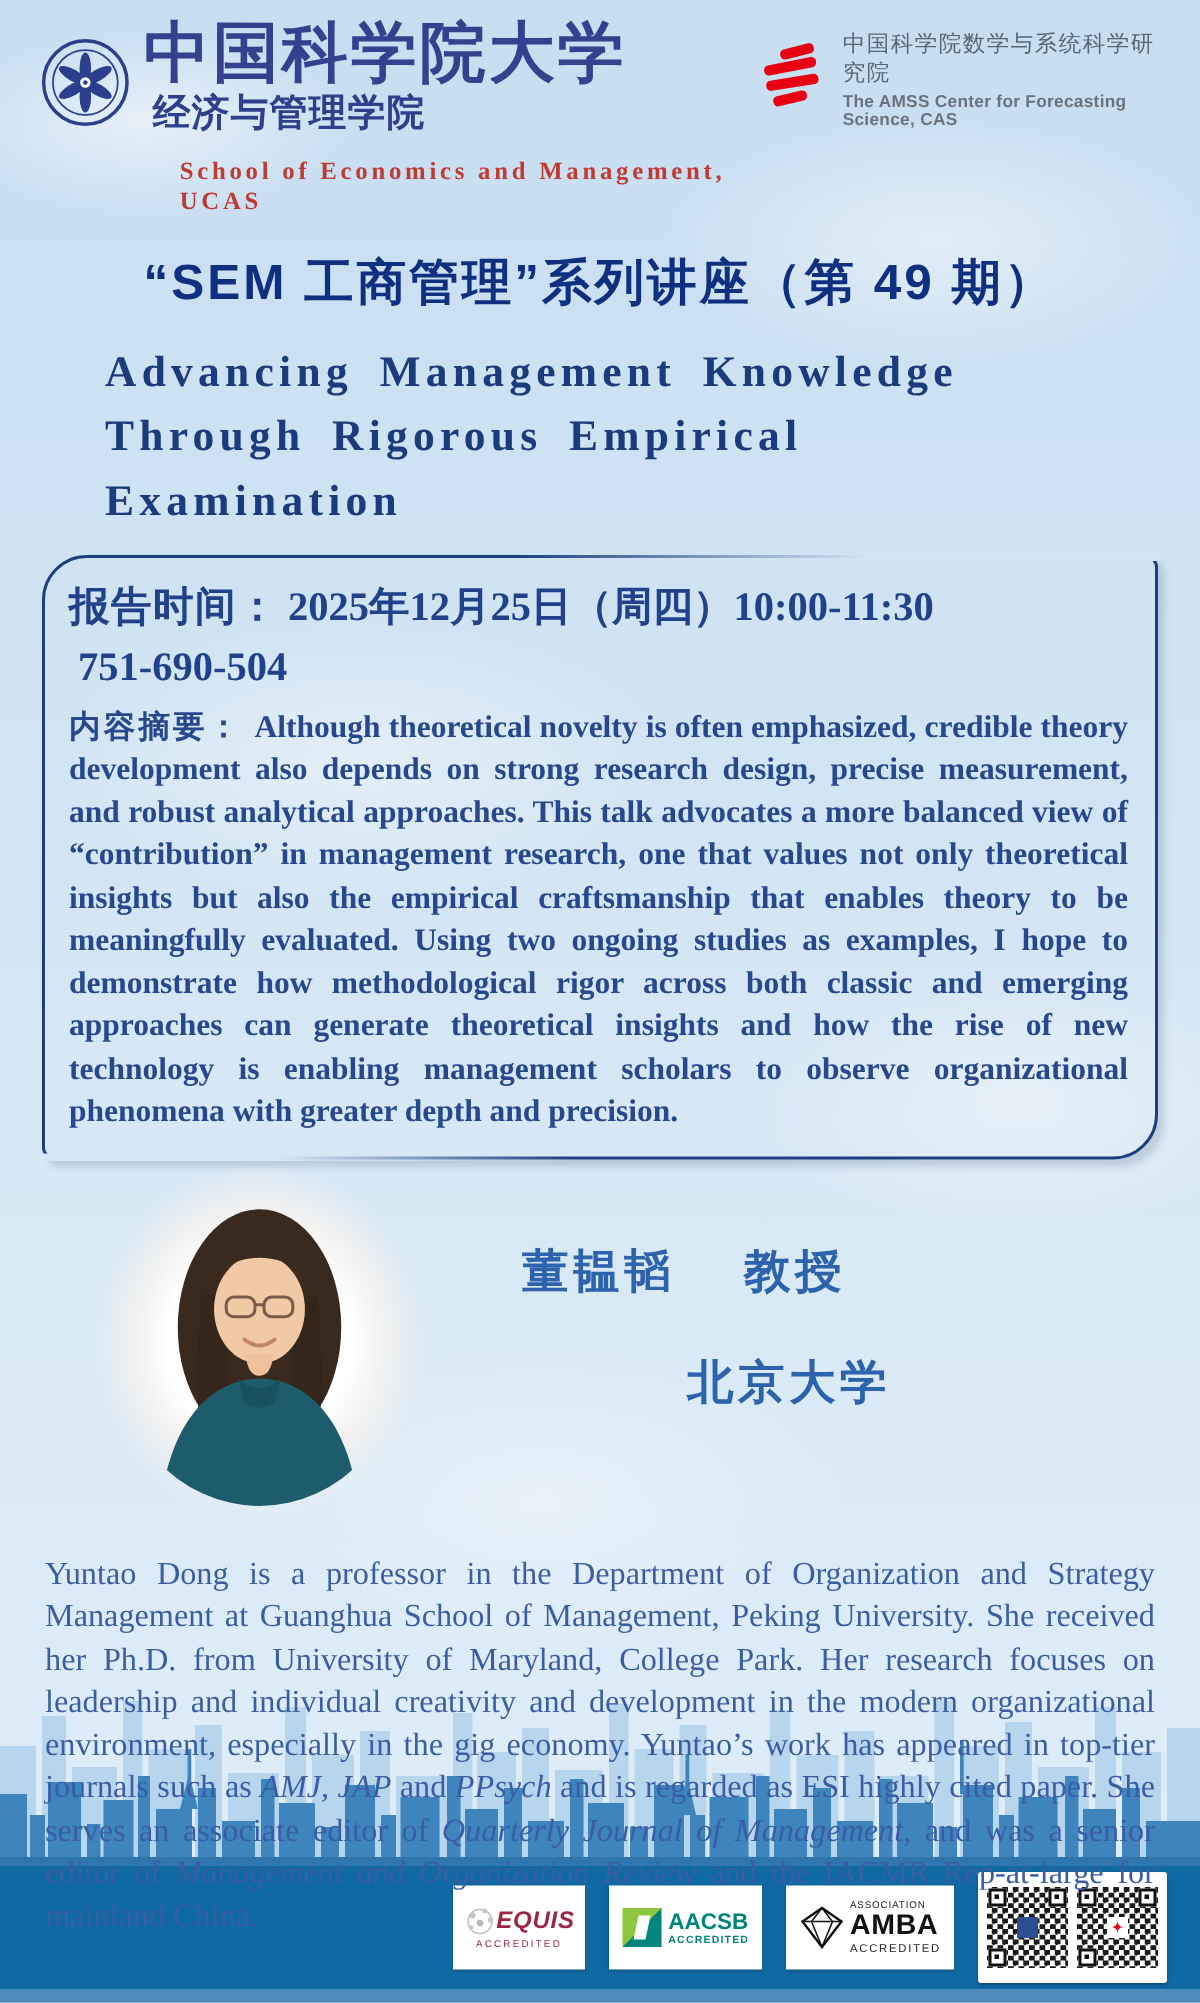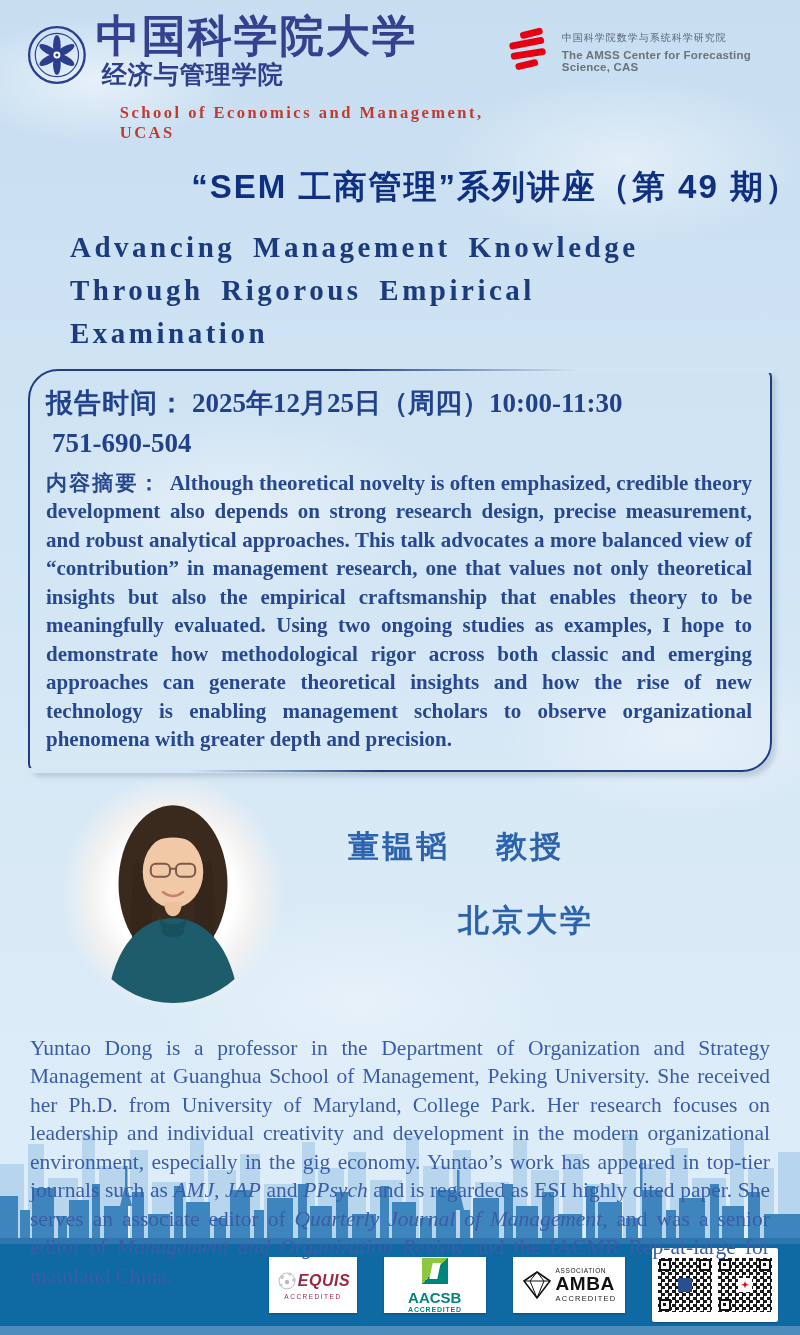--- a/index.html
+++ b/index.html
@@ -19,26 +19,26 @@
   .header{display:flex;justify-content:space-between;align-items:flex-start;padding:14px 26px 0 26px;}
   .hleft{display:flex;align-items:flex-start;}
   .emblem{width:78px;height:78px;margin-top:2px;}
   .hleft-text{margin-left:8px;}
   .uni-name{font-family:"DejaVu Serif", serif;font-weight:700;font-size:44px;line-height:1.0;color:#33418f;letter-spacing:2px;transform:skewX(-4deg);}
   .school-cn{display:inline-block;font-family:"Liberation Sans", sans-serif;font-weight:700;font-size:25px;color:#2e3f8c;vertical-align:10px;margin-left:6px;letter-spacing:1px;}
   .school-en{font-family:"Liberation Serif", serif;font-weight:700;font-size:16.5px;color:#c03a30;letter-spacing:2.5px;margin-top:6px;margin-left:24px;}
   .hright{display:flex;align-items:center;margin-top:6px;}
   .amss-mark{width:62px;height:64px;margin-right:10px;}
   .hright-text{display:flex;flex-direction:column;}
-  .inst-line{font-family:"Liberation Sans", sans-serif;font-size:10px;color:#5a6672;letter-spacing:1px;}
+  .inst-line{font-family:"Liberation Sans", sans-serif;font-size:15px;color:#5a6672;letter-spacing:1px;}
   .center-line{font-family:"Liberation Sans", sans-serif;font-weight:700;font-size:24px;color:#3c454e;letter-spacing:7px;margin-top:3px;}
   .center-en{font-family:"Liberation Sans", sans-serif;font-weight:700;font-size:11.5px;color:#6a737c;margin-top:4px;letter-spacing:0.2px;}
 
   
-  .series-title{margin-top:22px;text-align:right;font-family:"Liberation Sans", sans-serif;font-weight:700;font-size:33px;color:#0f2f80;letter-spacing:2px;}
+  .series-title{margin-top:22px;text-align:center;font-family:"Liberation Sans", sans-serif;font-weight:700;font-size:33px;color:#0f2f80;letter-spacing:2px;}
   .talk-title{width:660px;margin:16px auto 0 auto;text-align:left;font-family:"Liberation Serif", serif;font-weight:700;font-size:29px;line-height:1.48;color:#1b3b7c;letter-spacing:3.5px;word-spacing:7px;}
 
   
   .info-box{
     position:relative;margin:14px 28px 0 28px;padding:12px 18px 16px 16px;
     border:2px solid #1e3e7f;border-radius:30px 8px 30px 8px;
     box-shadow:4px 5px 5px rgba(130,150,170,.35);
   }
   .info-box::before{content:"";position:absolute;top:-3px;right:-3px;width:58%;height:5px;
     background:linear-gradient(to right, rgba(214,231,245,0), #d2e5f4 55%);}
@@ -64,27 +64,27 @@
 
   
   .bio{margin:12px 30px 0 30px;text-align:justify;font-family:"Liberation Serif", serif;font-size:21.5px;line-height:28.5px;color:#3a5da6;position:relative;z-index:3;}
   .bio .it{font-style:italic;}
 
   
   .bottom{position:absolute;left:0;bottom:0;width:800px;z-index:1;}
   .skyline{display:block;width:800px;height:120px;}
   .band{position:relative;width:800px;height:82px;background:#0f69a2;margin-top:-2px;}
   .band-strip{width:800px;height:9px;background:#4d8cbb;}
-  .logo-row{position:absolute;right:22px;top:0;height:82px;display:flex;align-items:center;gap:27px;}
+  .logo-row{position:absolute;right:22px;top:0;height:82px;display:flex;align-items:center;gap:16px;}
   .accr-box{background:#ffffff;height:56px;display:flex;flex-direction:column;align-items:center;justify-content:center;padding:0 8px;box-shadow:0 1px 2px rgba(0,0,0,.25);}
   .equis-box{width:72px;}
   .equis-top{display:flex;align-items:center;}
   .equis-name{font-family:"Liberation Sans", sans-serif;font-style:italic;font-weight:700;font-size:16px;color:#9b2743;letter-spacing:.5px;}
   .equis-sub{font-family:"Liberation Sans", sans-serif;font-size:6.5px;color:#9b2743;letter-spacing:1.5px;margin-top:1px;}
-  .aacsb-box{width:86px;flex-direction:column;gap:5px;}
+  .aacsb-box{width:86px;flex-direction:row;gap:5px;}
   .aacsb-sq{width:26px;height:26px;background:linear-gradient(135deg,#8dc63f 0 50%,#00857d 50% 100%);position:relative;}
   .aacsb-sq::after{content:"";position:absolute;left:9px;top:5px;width:8px;height:16px;background:#ffffff;transform:skewX(-12deg);}
   .aacsb-texts{display:flex;flex-direction:column;}
   .aacsb-name{font-family:"Liberation Sans", sans-serif;font-weight:700;font-size:15px;color:#00857d;}
   .aacsb-sub{font-family:"Liberation Sans", sans-serif;font-weight:700;font-size:7px;color:#00857d;letter-spacing:.8px;}
   .amba-box{width:96px;flex-direction:row;gap:4px;}
   .amba-texts{display:flex;flex-direction:column;line-height:1;}
   .amba-sup{font-family:"Liberation Sans", sans-serif;font-size:6.5px;color:#222;letter-spacing:.6px;}
   .amba-name{font-family:"Liberation Sans", sans-serif;font-weight:700;font-size:19px;color:#111;letter-spacing:.5px;}
   .amba-sub{font-family:"Liberation Sans", sans-serif;font-size:7.5px;color:#222;letter-spacing:1.2px;margin-top:2px;}

